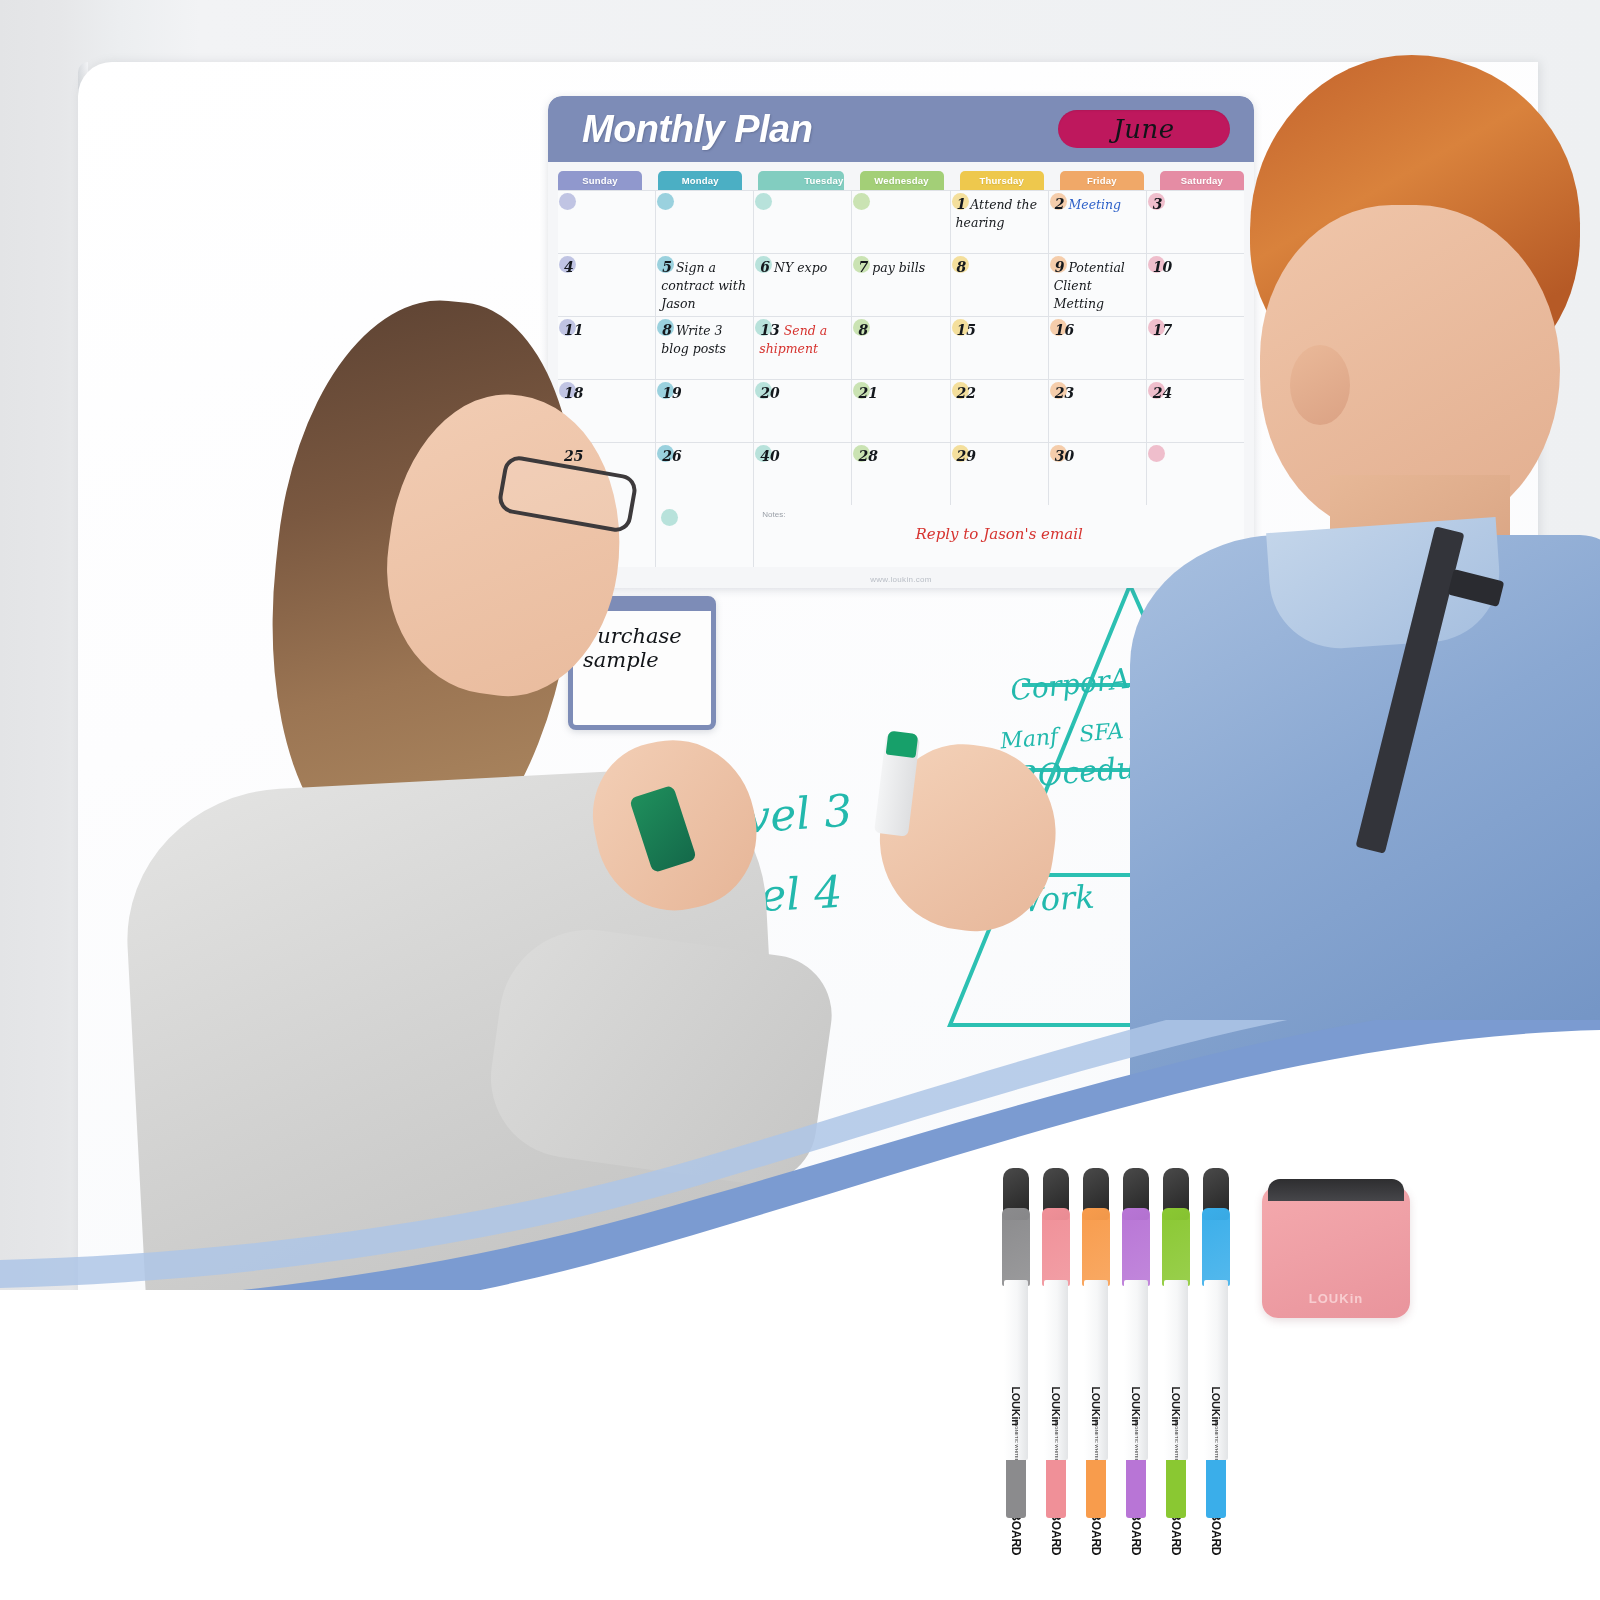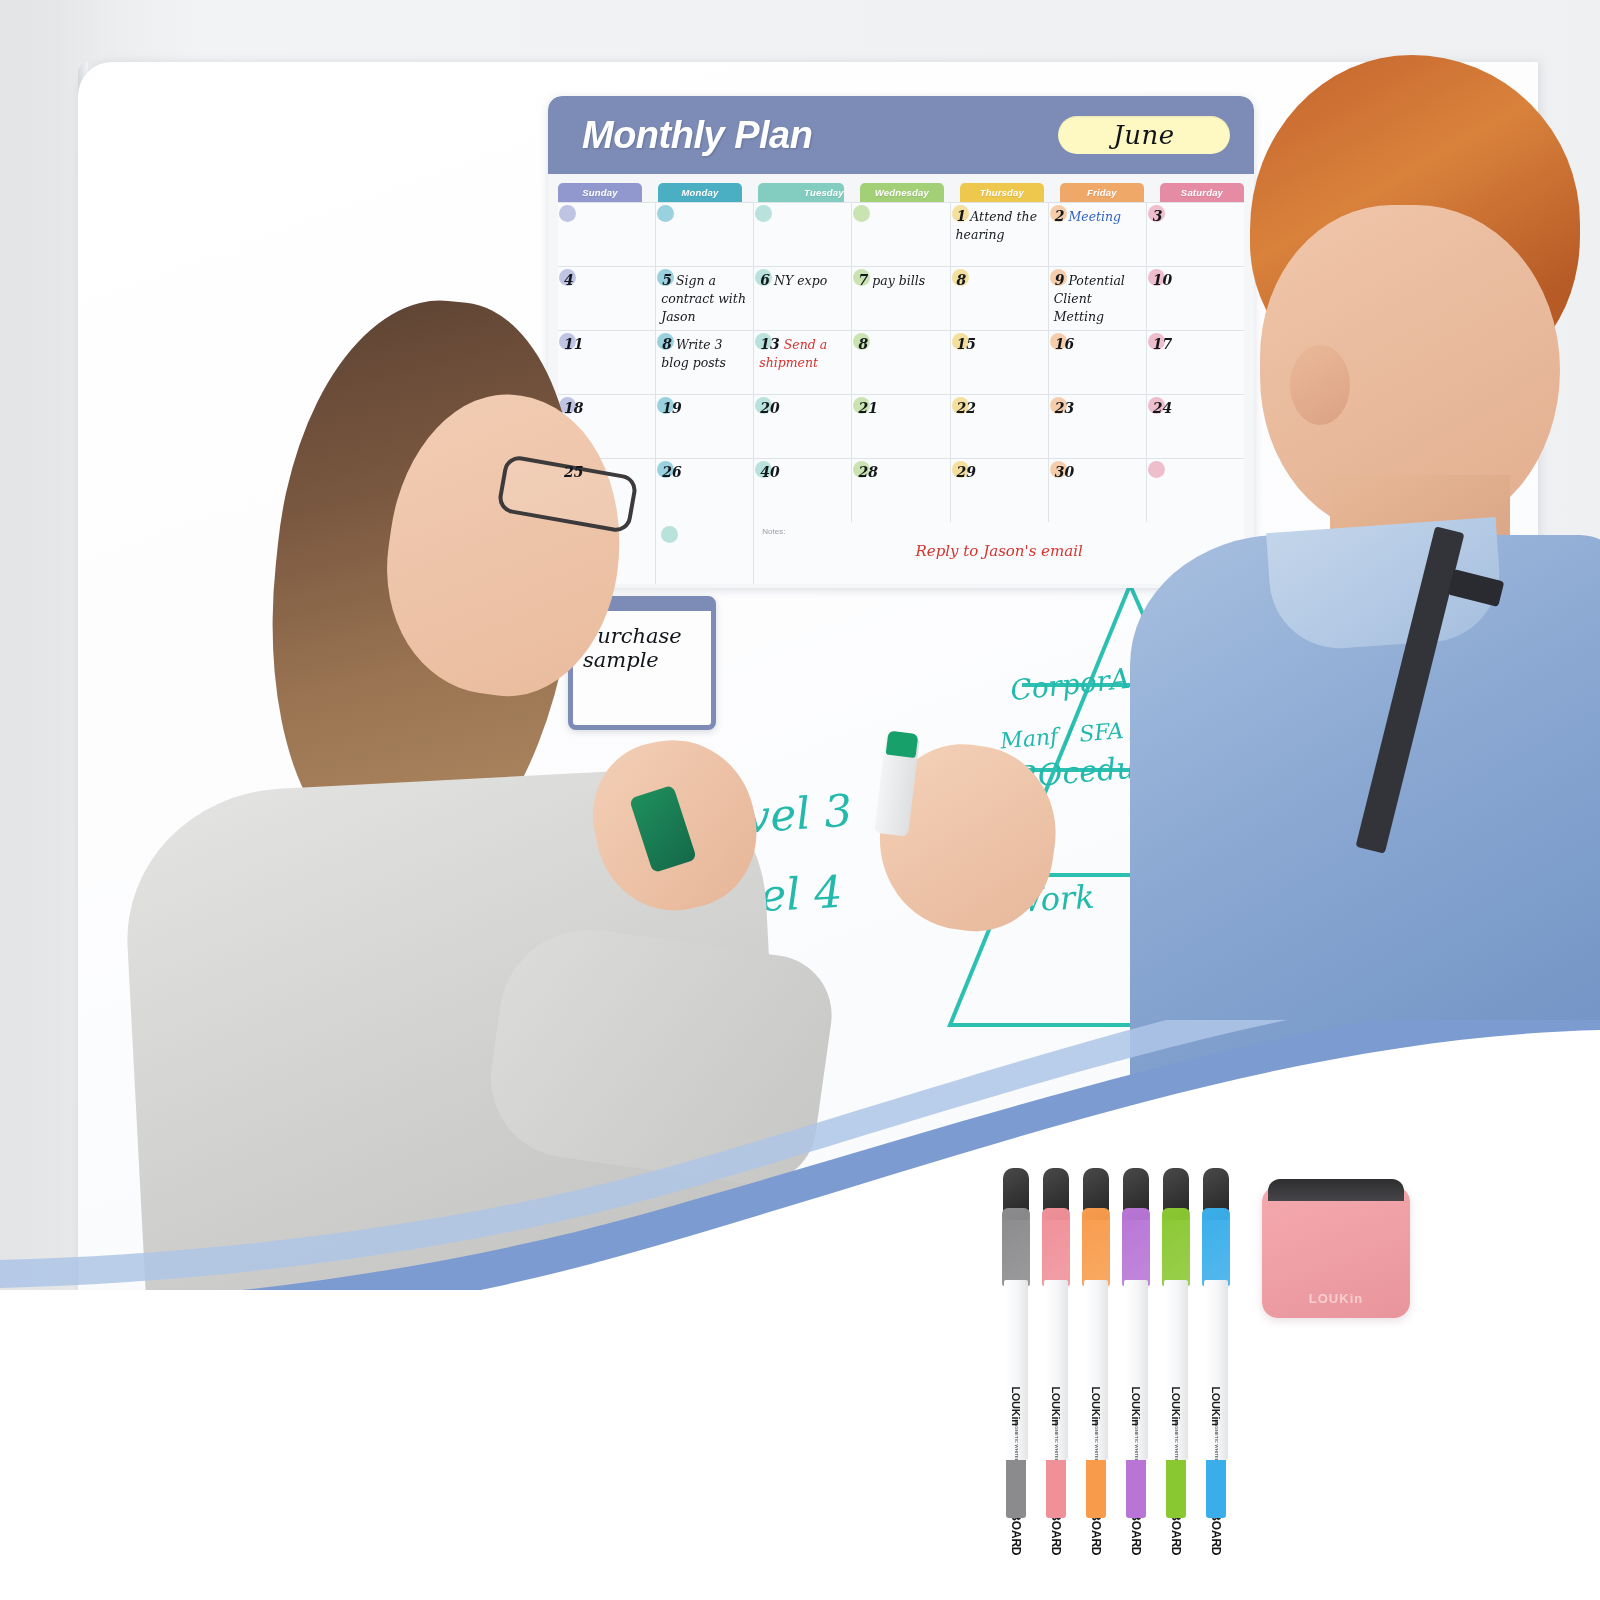--- a/index.html
+++ b/index.html
@@ -63,37 +63,37 @@
   }
   .cal-title {
     color: #ffffff;
     font-size: 38px;
     font-weight: bold;
     font-style: italic;
     letter-spacing: -0.5px;
     text-shadow: 1px 1px 2px rgba(60,70,100,.35);
   }
   .month-pill {
-    background: #fef9c3;
+    background: #be185d;
     border-radius: 20px;
     width: 172px; height: 38px;
     display: flex; align-items: center; justify-content: center;
     box-shadow: inset 0 1px 2px rgba(0,0,0,.08);
   }
   .month-pill span {
     font-family: "DejaVu Serif", serif;
     font-style: italic;
     font-size: 26px;
     color: #111418;
     letter-spacing: .5px;
   }
 
   .cal-body { padding: 9px 10px 4px 10px; flex: 1; display:flex; flex-direction:column;}
 
-  .dow-row { display: grid; grid-template-columns: repeat(7,1fr); gap: 16px; font-style: italic; }
+  .dow-row { display: grid; grid-template-columns: repeat(7,1fr); gap: 16px; }
   .dow {
     height: 19px;
     border-radius: 5px 5px 0 0;
     color: #ffffff;
     font-size: 9.5px;
     font-weight: bold;
     display: flex; align-items: center; justify-content: center;
     letter-spacing: .2px;
     text-shadow: 0 1px 1px rgba(0,0,0,.10);
   }
@@ -460,20 +460,21 @@
         </div>
         <div class="notes-cell">
           <span class="dot" style="position:relative;display:inline-block;left:0;top:0;background:#82cdc0"></span>
         </div>
         <div class="notes-span">
           <div class="notes-label">Notes:</div>
           <div class="notes-text">Reply to Jason's email</div>
         </div>
       </div>
     </div>
+    <div class="cal-foot">www.loukin.com</div>
   </div>
 
   <div class="sticky">
     <div class="sticky-brand">LOUKin</div>
     <div class="sticky-text">Purchase sample</div>
   </div>
 
   <div class="person-m">
     <div class="hair-m"></div>
     <div class="head-m"></div>

